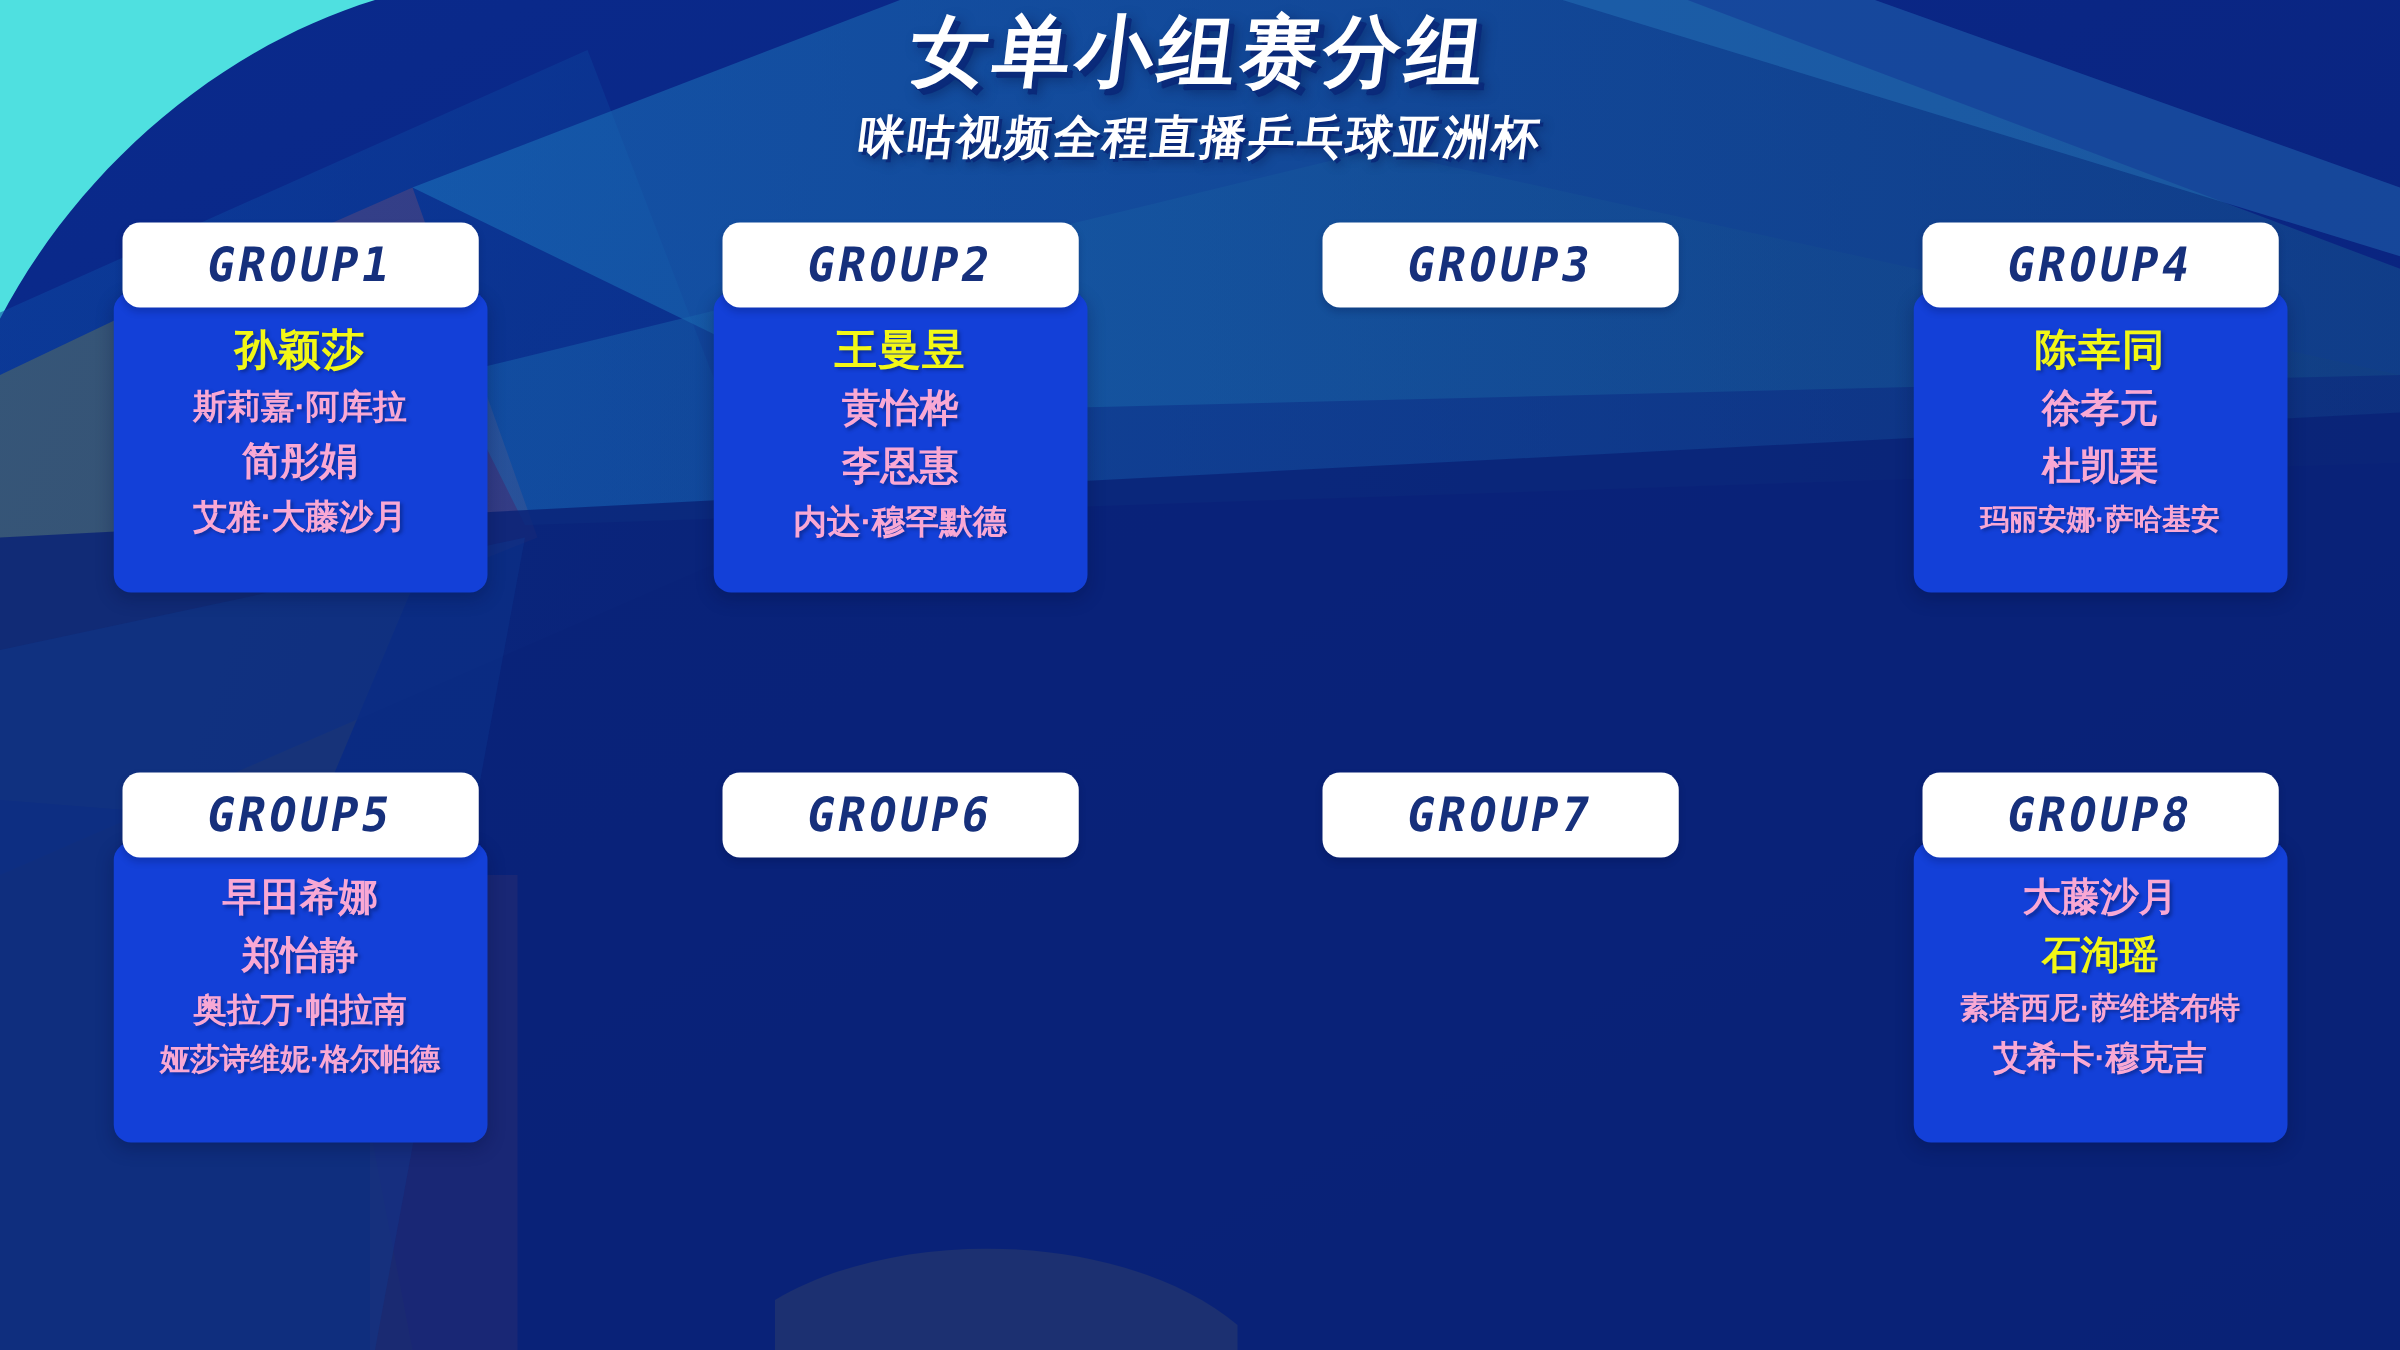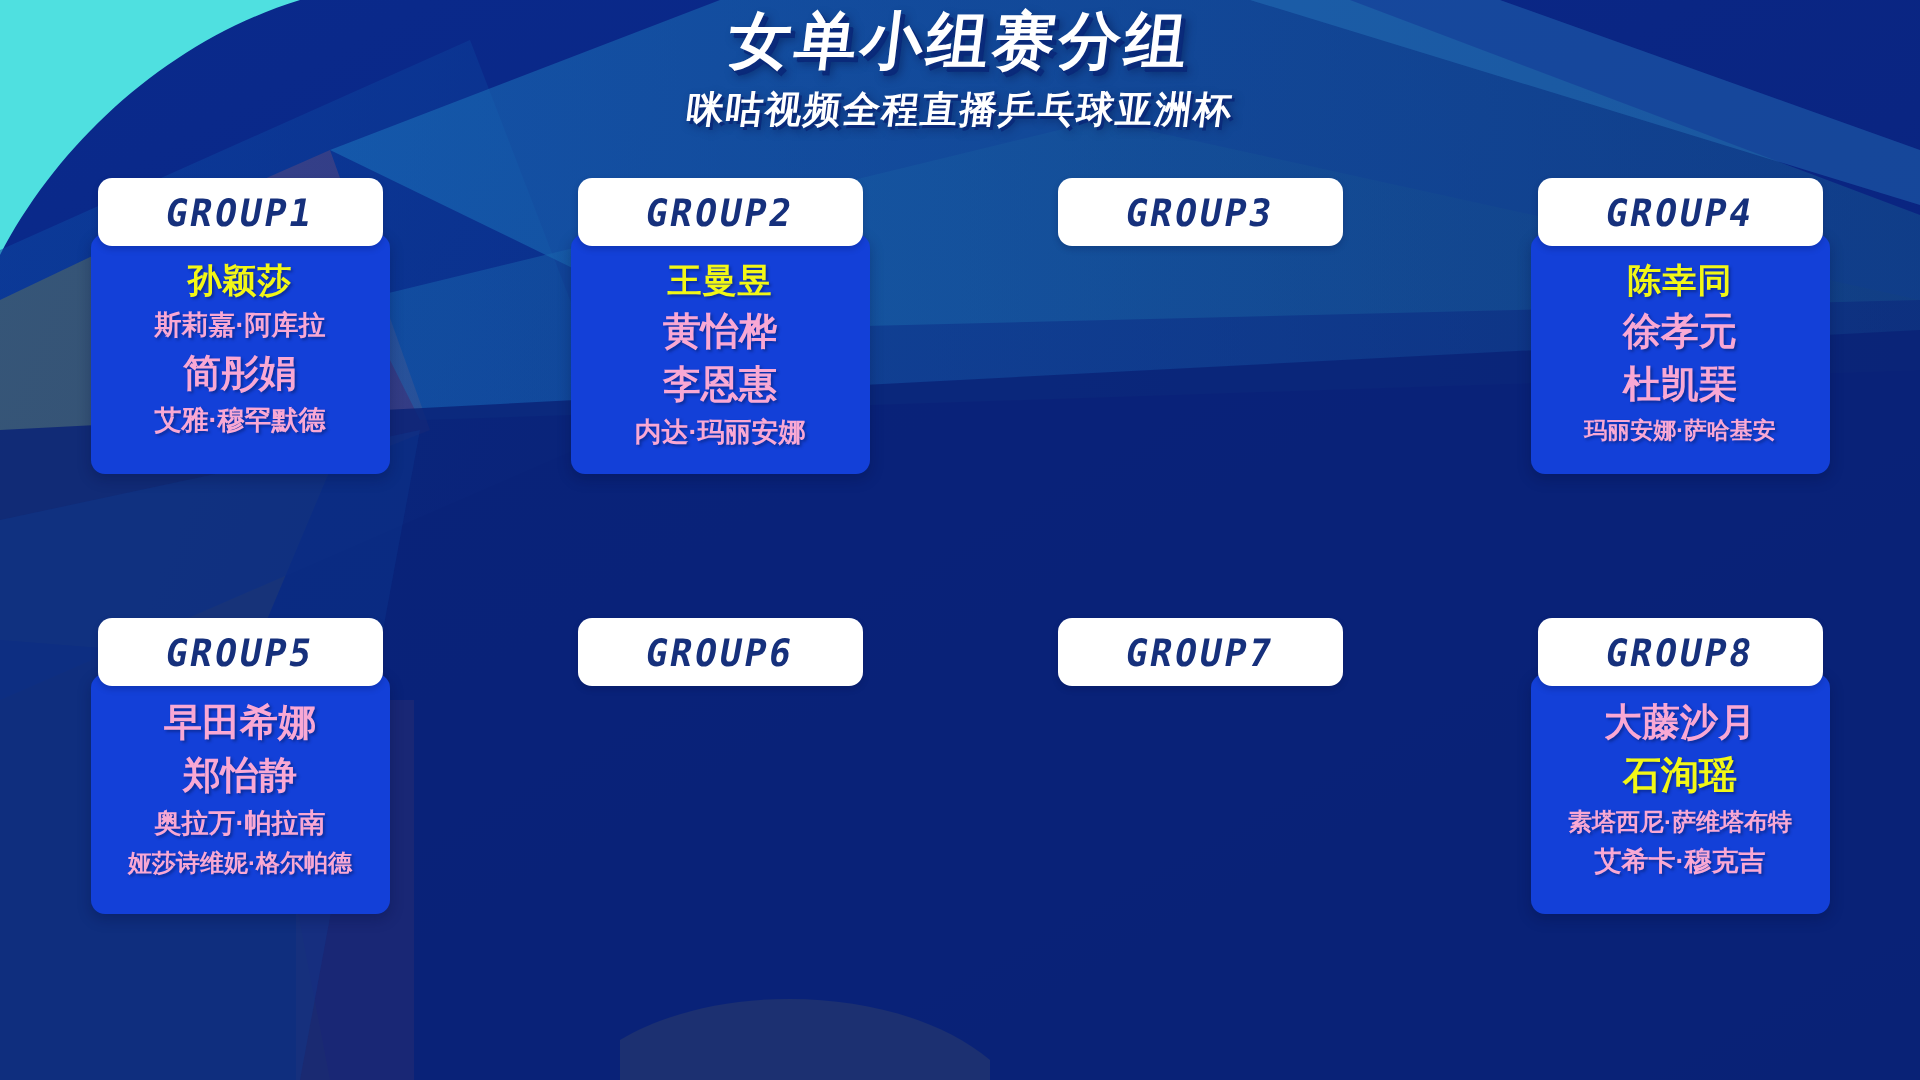--- a/index.html
+++ b/index.html
@@ -87,21 +87,21 @@
   }
   .player{
     color:#f9a8d4; font-weight:bold;
     white-space:nowrap; text-align:center;
     line-height:1.06;
     text-shadow:2px 2px 3px rgba(3,20,80,.45);
   }
   .player.seed{ color:#f2f716; }
   
   .s-xl{ font-size:34px; letter-spacing:1px; }
-  .s-l { font-size:38px; }
+  .s-l { font-size:31px; }
   .s-m { font-size:27px; }
   .s-s { font-size:23px;text-align:center; }
   .s-xs{ font-size:24px; }
 </style>
 </head>
 <body>
 
 <div id="bg">
   <svg viewBox="0 0 1920 1080" preserveAspectRatio="none" aria-hidden="true">
     <defs>
@@ -159,34 +159,34 @@
 <div id="grid">
     <div class="cell">
       <div class="card">
         <div class="card-head">
           <span>GROUP1</span>
         </div>
         <div class="card-body">
           <div class="player s-xl seed">孙颖莎</div>
           <div class="player s-m">斯莉嘉·阿库拉</div>
           <div class="player s-l">简彤娟</div>
-          <div class="player s-m">艾雅·穆罕默德</div>
+          <div class="player s-m">艾雅·大藤沙月</div>
         </div>
       </div>
     </div>
     <div class="cell">
       <div class="card">
         <div class="card-head">
           <span>GROUP2</span>
         </div>
         <div class="card-body">
           <div class="player s-xl seed">王曼昱</div>
           <div class="player s-l">黄怡桦</div>
           <div class="player s-l">李恩惠</div>
-          <div class="player s-m">内达·玛丽安娜</div>
+          <div class="player s-m">内达·穆罕默德</div>
         </div>
       </div>
     </div>
     <div class="cell">
       <div class="card">
         <div class="card-head">
           <span>GROUP3</span>
         </div>
       </div>
     </div>

